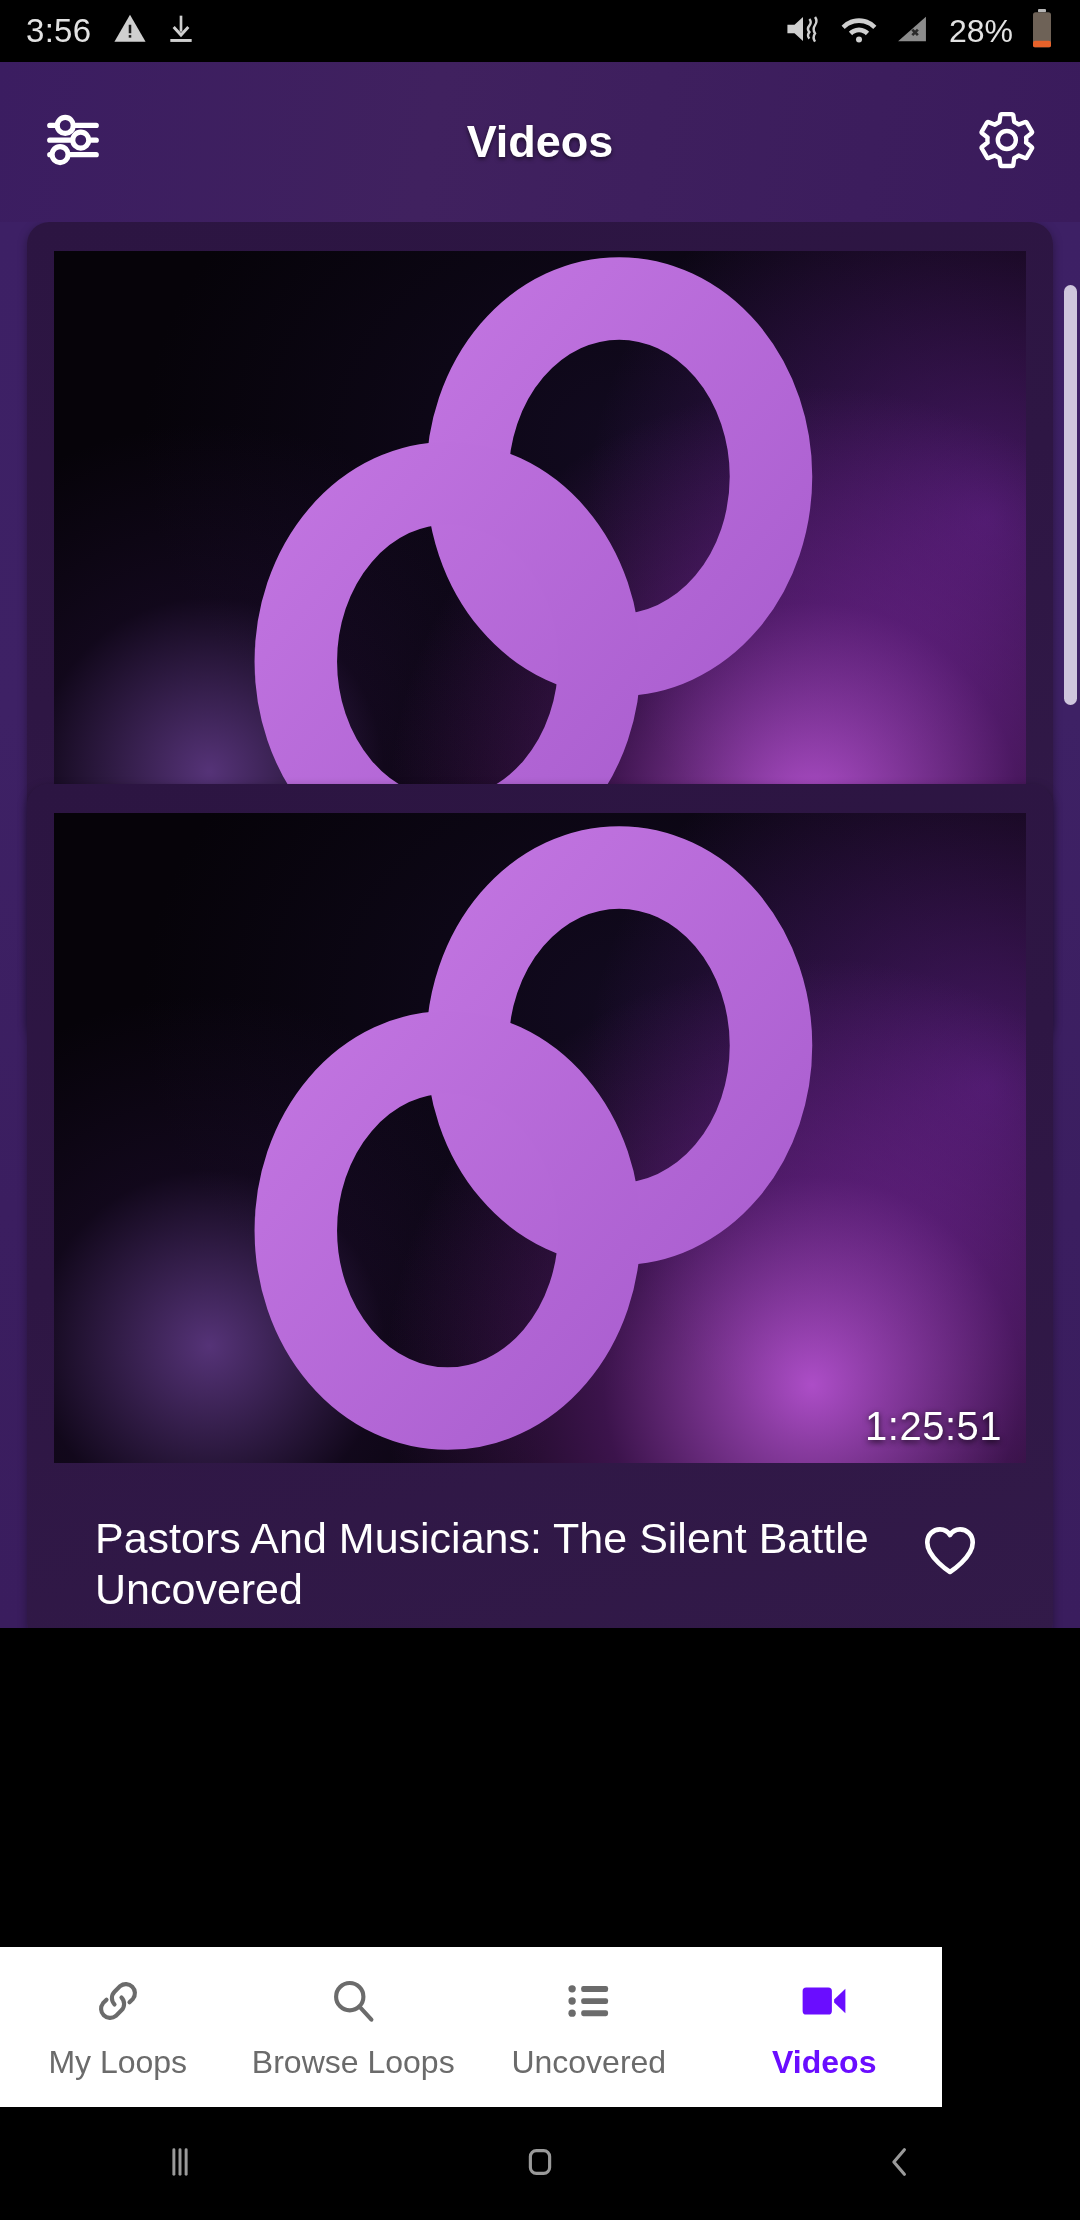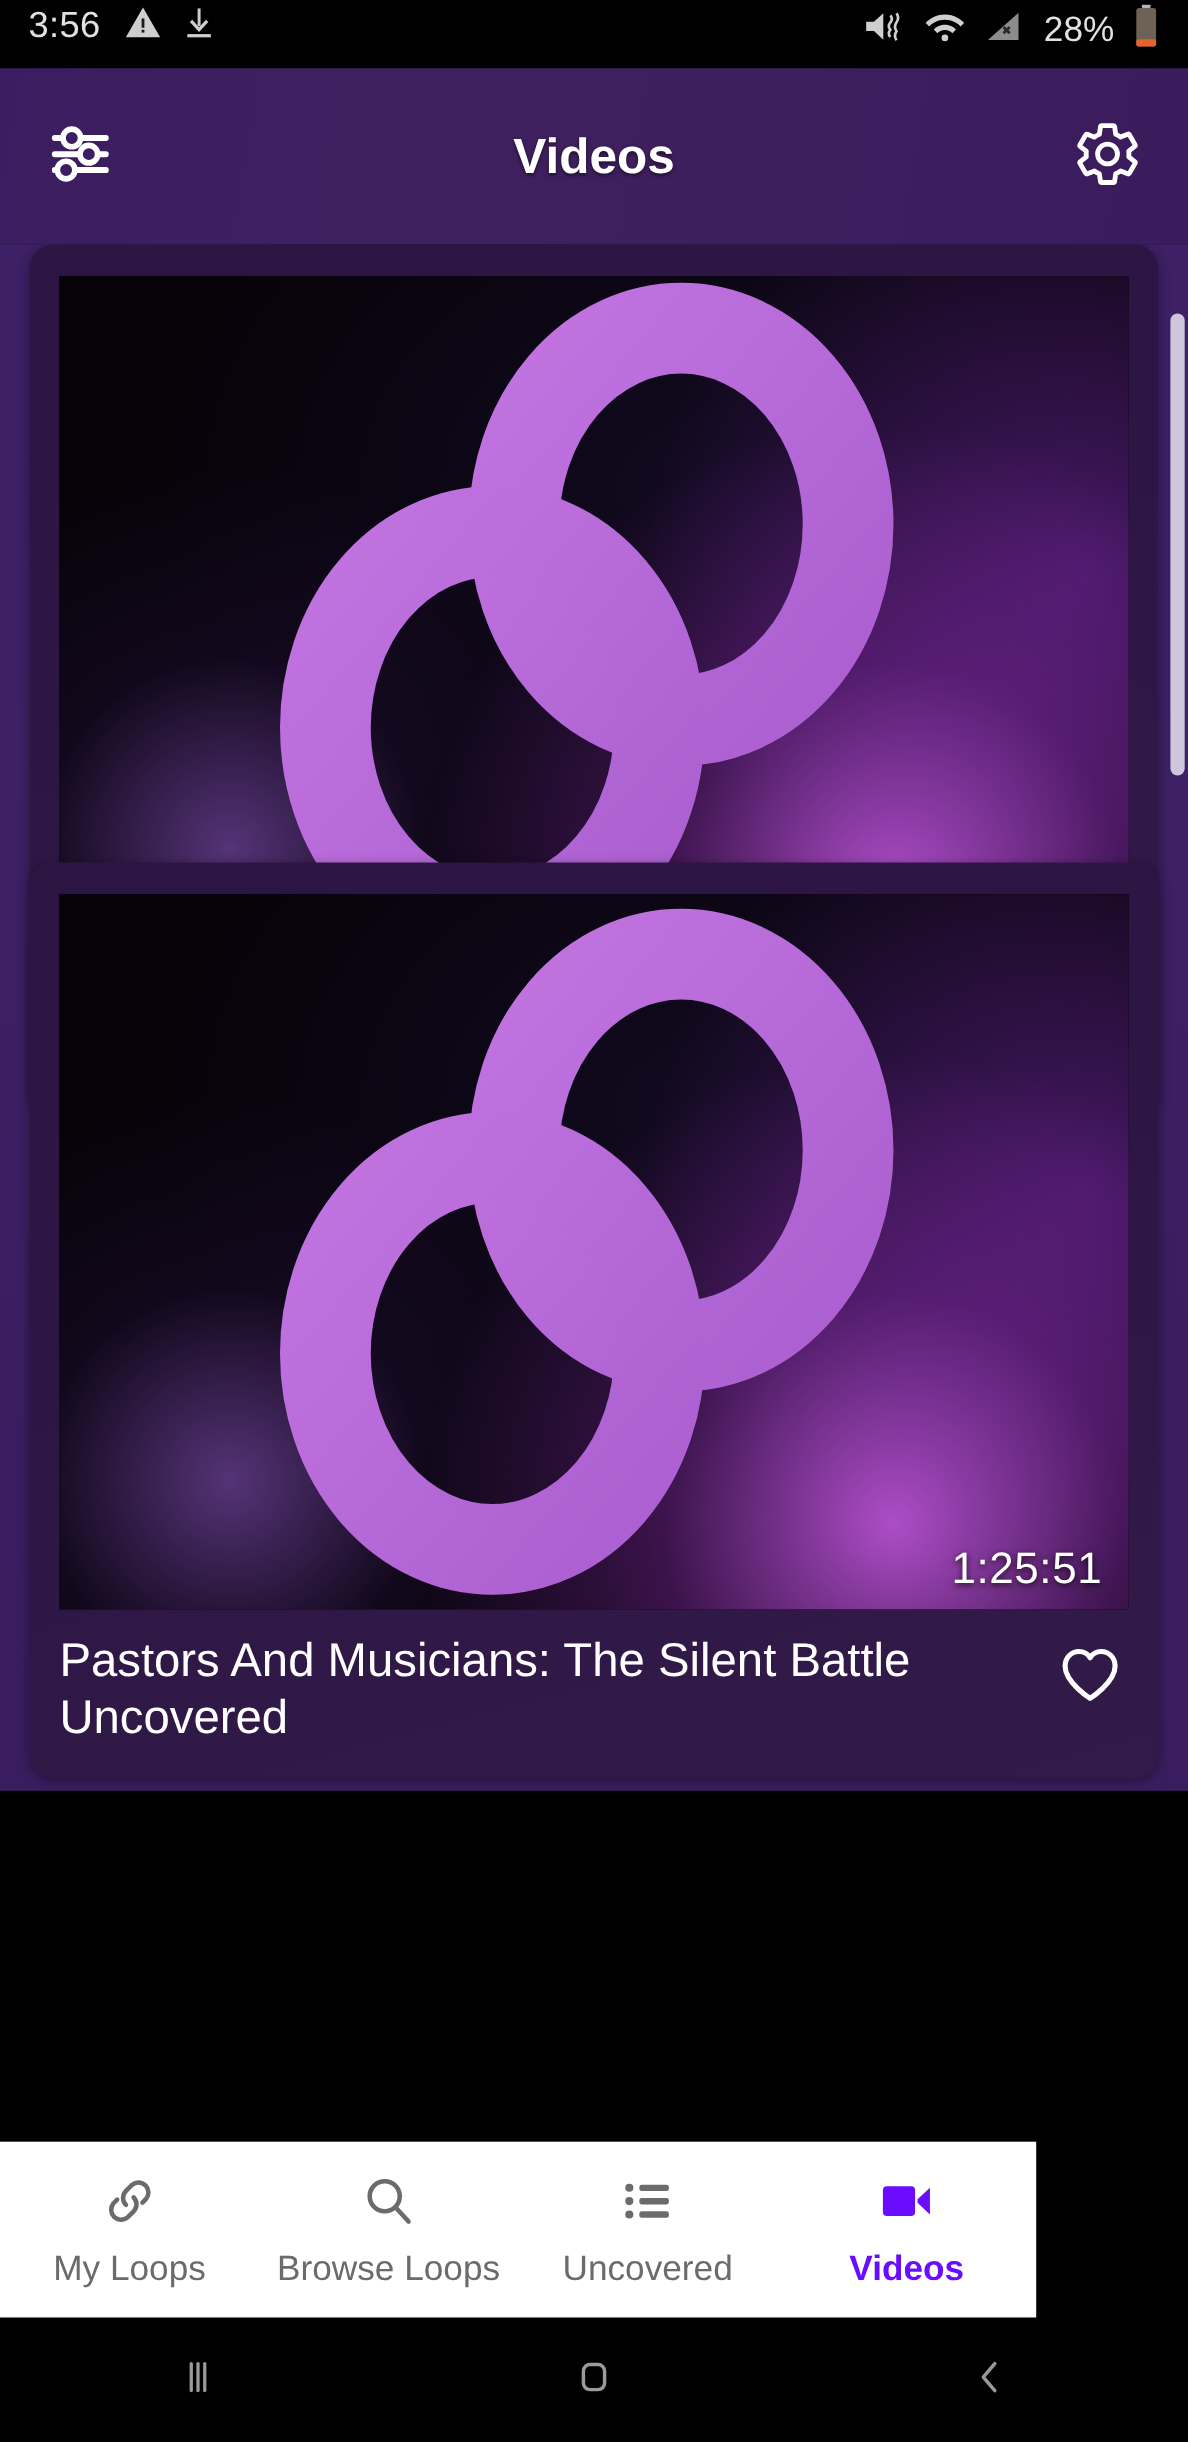--- a/index.html
+++ b/index.html
@@ -7,22 +7,22 @@
     width:1080px; height:2220px;
     background:#000;
     font-family:"Liberation Sans", sans-serif;
     overflow:hidden;
   }
   #app { position:relative; width:1080px; height:2220px; background:#000; }
 
   
   .statusbar {
     position:absolute; top:0; left:0; width:1080px; height:62px;
-    background:#000; display:flex; align-items:flex-start;
-    padding:4px 26px; color:#d8d8d8;
+    background:#000; display:flex; align-items:center;
+    padding:17px 26px; color:#d8d8d8;
   }
   .sb-clock { font-size:33px; color:#e2e2e2; letter-spacing:.3px; }
   .sb-left-icons { display:flex; align-items:center; gap:18px; margin-left:22px; }
   .sb-spacer { flex:1; }
   .sb-right-icons { display:flex; align-items:center; gap:17px; }
   .sb-batt-text { font-size:32px; color:#e2e2e2; margin-left:3px; }
 
   
   .appbar {
     position:absolute; top:62px; left:0; width:1080px; height:160px;
@@ -76,22 +76,23 @@
     transform:translate(-50%,-50%);
     width:660px; height:660px;
   }
   .duration {
     position:absolute; right:24px; bottom:14px;
     font-size:40px; color:#ffffff;
     text-shadow:0 2px 6px rgba(0,0,0,.8);
     letter-spacing:.5px;
   }
   .card-footer {
-    display:flex; align-items:flex-start; justify-content:space-between;
+    display:flex; align-items:flex-start; justify-content:center;
     padding:22px 27px 30px 27px;
+    margin-top:28px;
   }
   .card-title {
     font-size:43px; color:#ffffff; line-height:1.18;
     max-width:820px; font-weight:normal;
   }
   .flat-sym { color:#9b9aa0; }
   .fav-btn { width:70px; height:70px; flex:0 0 70px; display:flex; align-items:center; justify-content:center; margin-top:4px; }
 
   
   .bottomnav {

